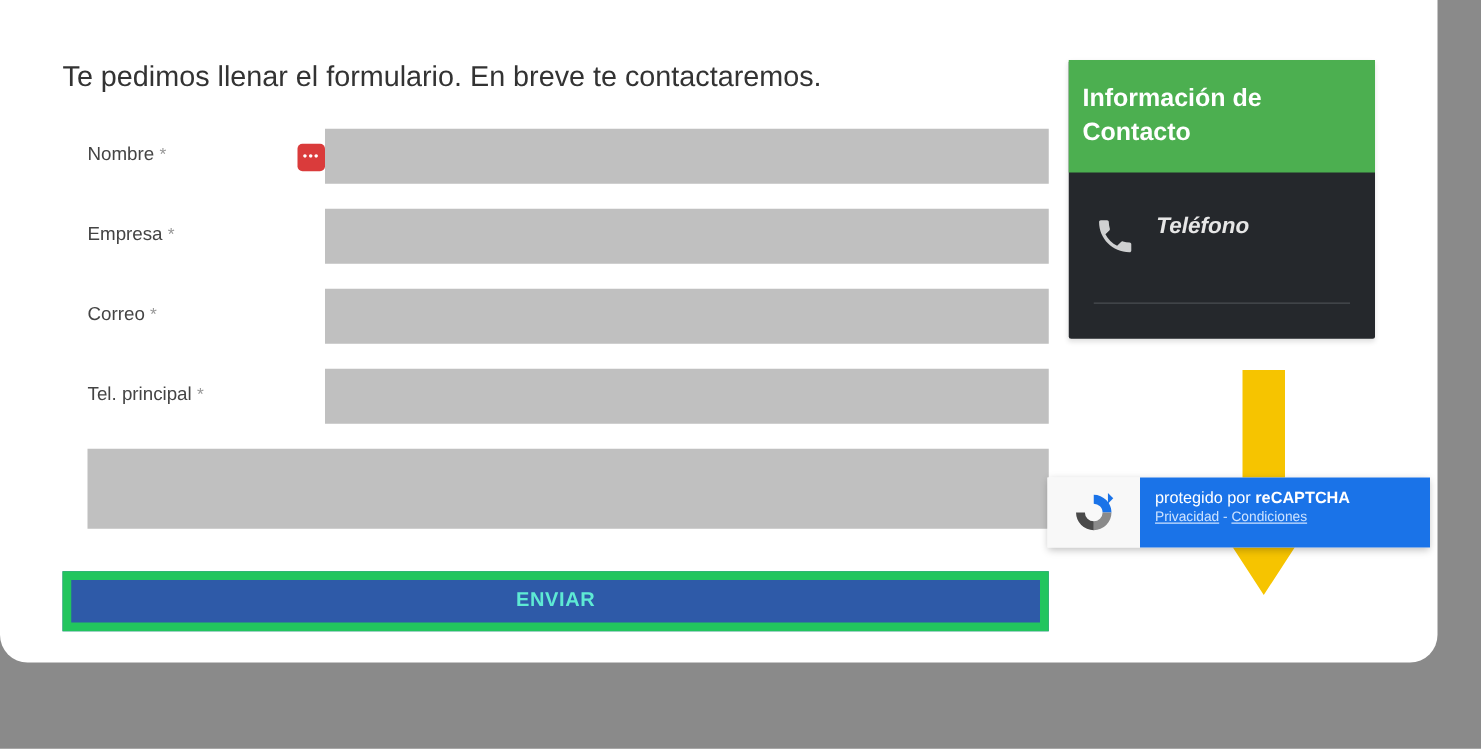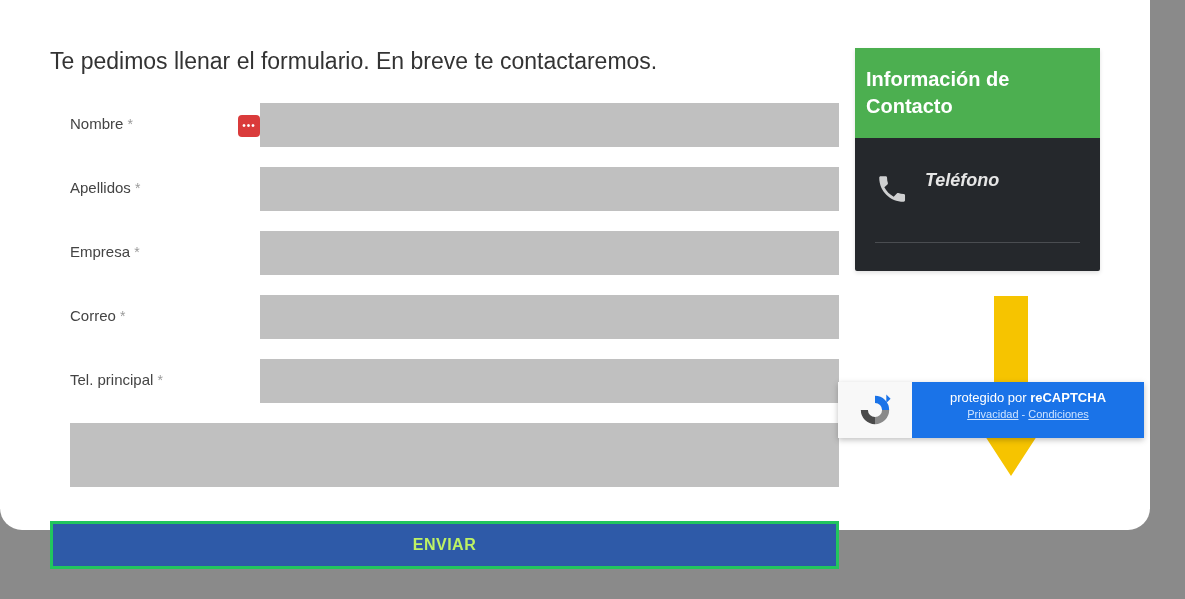--- a/index.html
+++ b/index.html
@@ -68,22 +68,22 @@
     align-items: center;
     justify-content: center;
     color: #fff;
     font-size: 10px;
     letter-spacing: 1px;
     line-height: 1;
   }
   .submit-btn {
     width: 100%;
     background: #2e5aa8;
-    color: #bef264;
-    border: 3px solid #22c55e;
+    color: #5eead4;
+    border: 7px solid #22c55e;
     height: 48px;
     font-size: 16px;
     font-weight: 700;
     letter-spacing: 0.5px;
     cursor: pointer;
     margin-top: 14px;
   }
   .sidebar {
     width: 245px;
     flex: 0 0 245px;
@@ -143,21 +143,20 @@
   }
   .recaptcha {
     position: absolute;
     right: 6px;
     bottom: 92px;
     width: 306px;
     height: 56px;
     display: flex;
     background: #fff;
     box-shadow: 0 2px 6px rgba(0,0,0,0.25);
-    text-align: center;
   }
   .recaptcha .logo-part {
     width: 74px;
     background: #f8f8f8;
     display: flex;
     align-items: center;
     justify-content: center;
   }
   .recaptcha .text-part {
     flex: 1;
@@ -181,27 +180,20 @@
 
     <div class="form-row">
       <label class="form-label">
         <span>Nombre</span>
         <span class="req">*</span>
       </label>
       <span class="pw-dot-icon">•••</span>
       <input class="form-control" type="text" value="" style="">
     </div>
 
-    <div class="form-row">
-      <label class="form-label">
-        <span>Apellidos</span>
-        <span class="req">*</span>
-      </label>
-      <input class="form-control" type="text" value="" style="">
-    </div>
 
     <div class="form-row">
       <label class="form-label">
         <span>Empresa</span>
         <span class="req">*</span>
       </label>
       <input class="form-control" type="text" value="" style="">
     </div>
 
     <div class="form-row">

